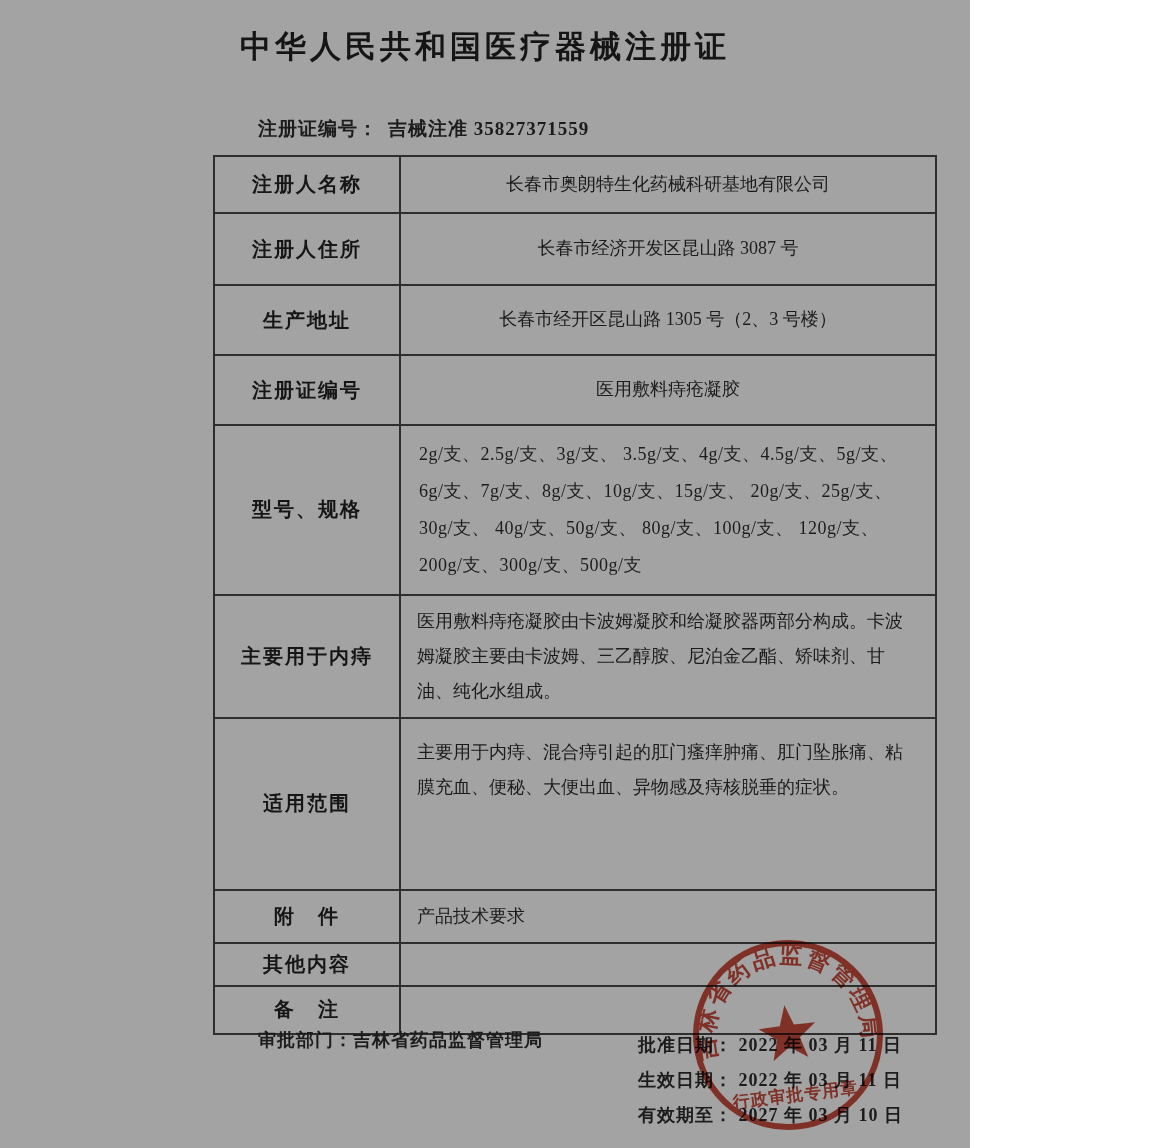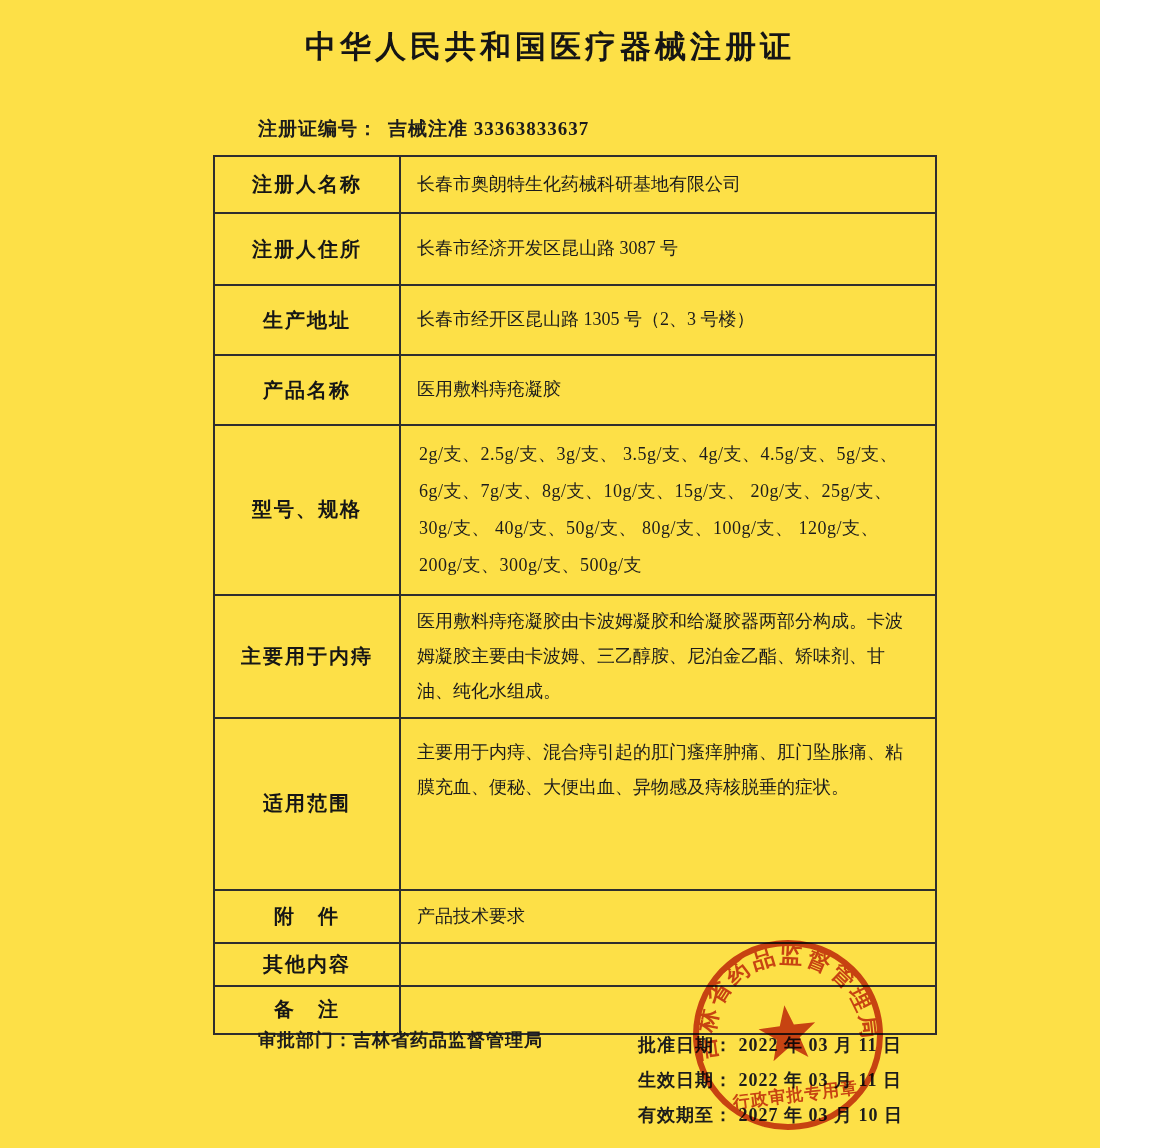--- a/index.html
+++ b/index.html
@@ -1,20 +1,20 @@
 <!DOCTYPE html>
 <html><head>
 <meta charset="utf-8">
 <style>
   html, body { margin: 0; padding: 0; background: #ffffff; }
   .page {
     position: relative;
-    width: 1100px;
+    width: 970px;
     height: 1148px;
-    background: #fde047;
+    background: #a3a3a3;
     font-family: "Liberation Serif", serif;
     color: #1c1c1c;
     overflow: hidden;
   }
   .doc-title {
     position: absolute;
     top: 26px;
     left: 0;
     width: 100%;
     text-align: center;
@@ -53,21 +53,21 @@
     font-size: 20px;
     letter-spacing: 2px;
     color: #161616;
   }
   td.value-cell {
     font-size: 18px;
     line-height: 1.95;
     padding: 8px 16px;
     color: #1c1c1c;
   }
-  td.value-cell.center { }
+  td.value-cell.center { text-align: center; }
   td.value-cell.left   { text-align: left; }
   td.value-cell.top    { vertical-align: top; padding-top: 16px; }
   td.value-cell.spec   { text-align: left; line-height: 2.05; letter-spacing: 0.5px; padding: 10px 18px; }
 
   .footer-dept {
     position: absolute;
     left: 258px;
     top: 1028px;
     font-size: 18px;
     font-weight: 700;
@@ -96,39 +96,39 @@
   }
 </style>
 </head>
 <body>
 
 <div class="page">
 
   <div class="doc-title">中华人民共和国医疗器械注册证</div>
 
   <div class="regno-line">
-    <span>注册证编号：</span><span class="regno-value">吉械注准 33363833637</span>
+    <span>注册证编号：</span><span class="regno-value">吉械注准 35827371559</span>
   </div>
 
   <table class="cert-table">
     <tbody>
         <tr style="height:57px;">
       <td class="label-cell">注册人名称</td>
       <td class="value-cell center">长春市奥朗特生化药械科研基地有限公司</td>
     </tr>
     <tr style="height:72px;">
       <td class="label-cell">注册人住所</td>
       <td class="value-cell center">长春市经济开发区昆山路 3087 号</td>
     </tr>
     <tr style="height:70px;">
       <td class="label-cell">生产地址</td>
       <td class="value-cell center">长春市经开区昆山路 1305 号（2、3 号楼）</td>
     </tr>
     <tr style="height:70px;">
-      <td class="label-cell">产品名称</td>
+      <td class="label-cell">注册证编号</td>
       <td class="value-cell center">医用敷料痔疮凝胶</td>
     </tr>
     <tr style="height:148px;">
       <td class="label-cell">型号、规格</td>
       <td class="value-cell spec">2g/支、2.5g/支、3g/支、 3.5g/支、4g/支、4.5g/支、5g/支、 6g/支、7g/支、8g/支、10g/支、15g/支、 20g/支、25g/支、 30g/支、 40g/支、50g/支、 80g/支、100g/支、 120g/支、 200g/支、300g/支、500g/支</td>
     </tr>
     <tr style="height:122px;">
       <td class="label-cell">主要用于内痔</td>
       <td class="value-cell left">医用敷料痔疮凝胶由卡波姆凝胶和给凝胶器两部分构成。卡波姆凝胶主要由卡波姆、三乙醇胺、尼泊金乙酯、矫味剂、甘油、纯化水组成。</td>
     </tr>

